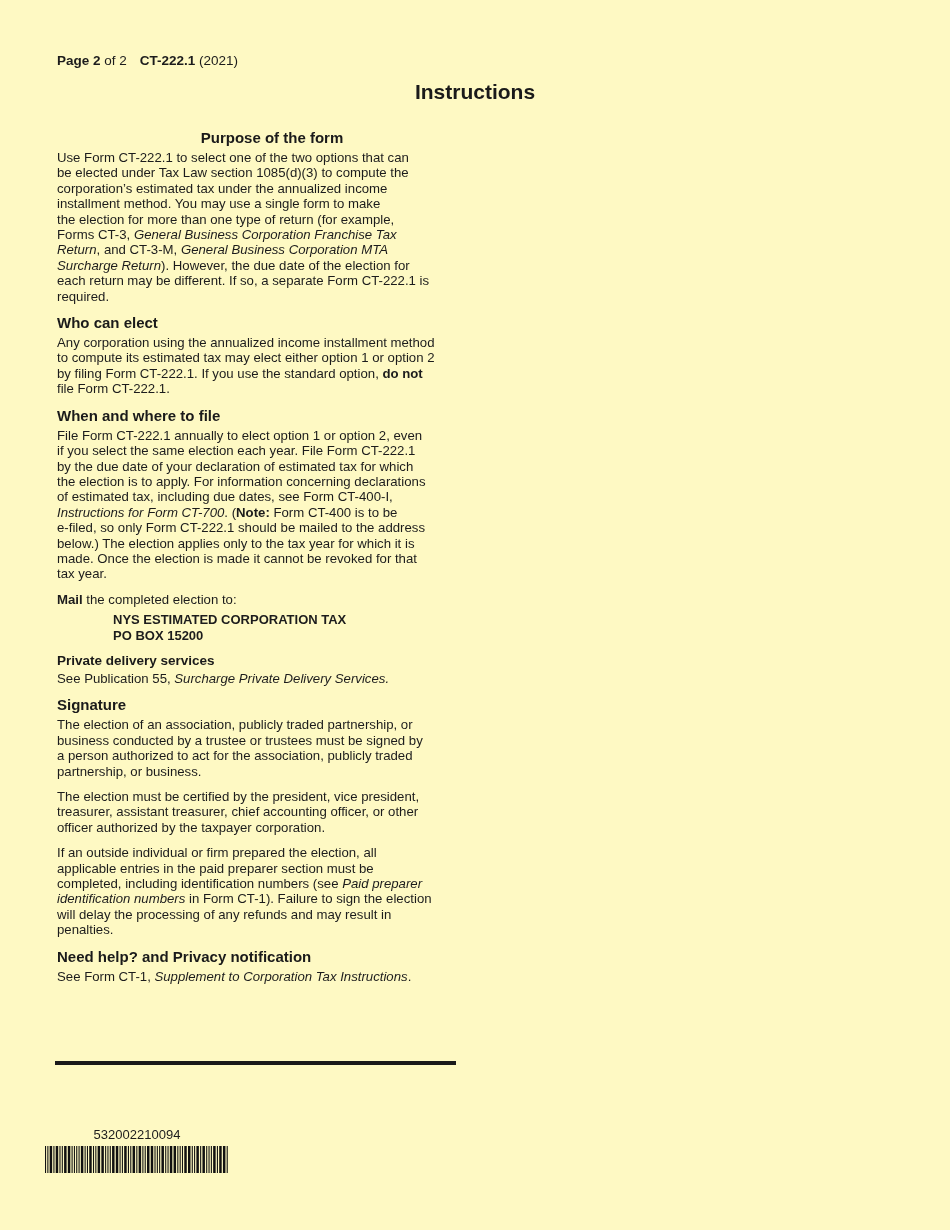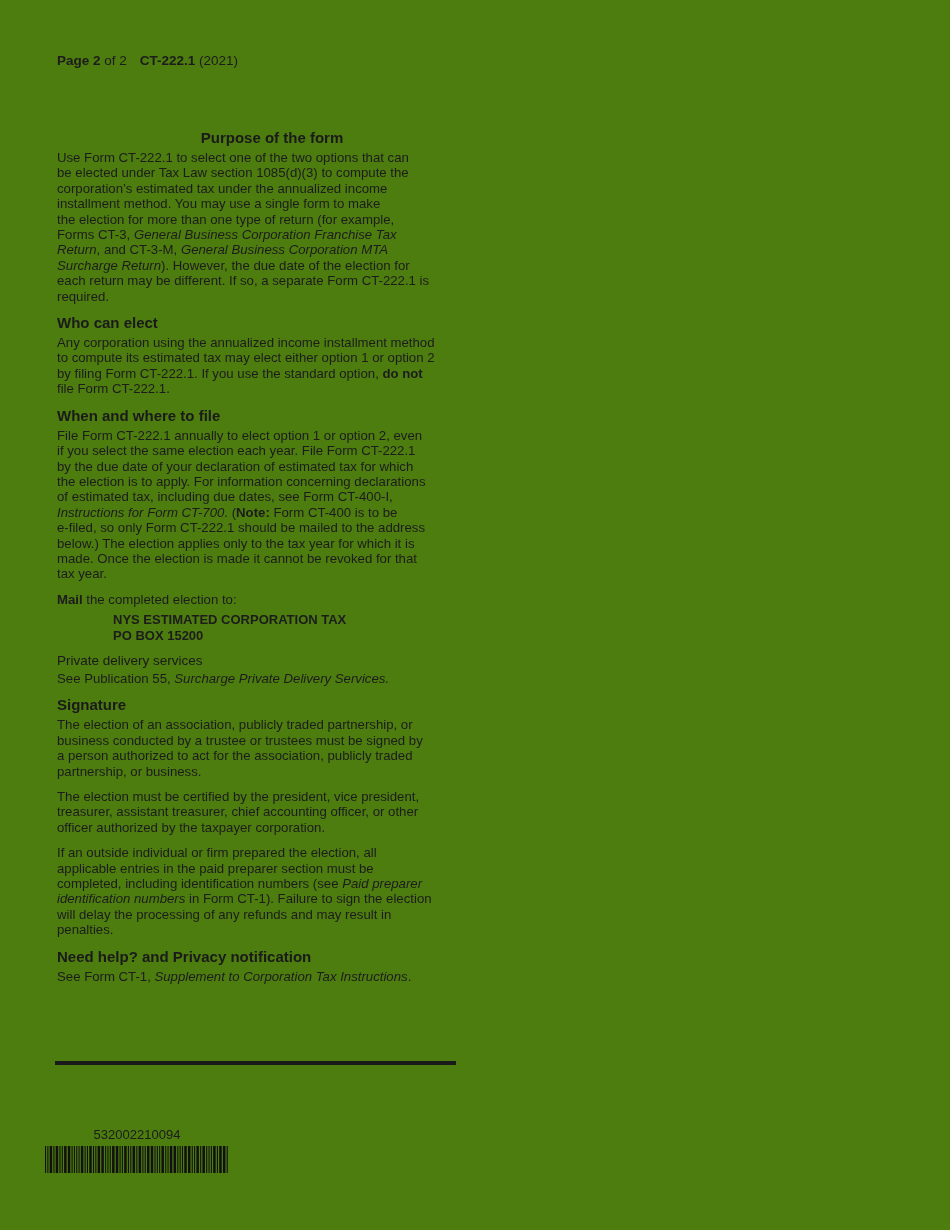--- a/index.html
+++ b/index.html
@@ -2,21 +2,21 @@
 <html><head>
 <meta charset="utf-8">
 <style>
   html, body { margin: 0; padding: 0; background: #ffffff; }
   body {
     width: 950px; height: 1230px;
     font-family: "Liberation Sans", sans-serif;
     color: #1c1c1c;
     -webkit-font-smoothing: antialiased;
   }
-  .page { position: relative; width: 950px; height: 1230px; background: #4d7c0f; overflow: hidden; }
+  .page { position: relative; width: 950px; height: 1230px; background: #fef9c3; overflow: hidden; }
 
   .doc-header {
     position: absolute; left: 57px; top: 53px;
     font-size: 13.5px; line-height: 16px; white-space: nowrap;
   }
   .doc-header .b { font-weight: 700; }
   .doc-header .gap { display: inline-block; width: 13px; }
 
   h1.page-title {
     position: absolute; top: 80px; left: 0; width: 950px;
@@ -26,21 +26,21 @@
 
   .content { position: absolute; left: 57px; top: 129px; width: 430px; }
   .content section { display: block; }
 
   .content h2 {
     font-size: 15px; line-height: 17px; font-weight: 700;
     margin: 6px 0 4px 0; color: #1a1a1a;
   }
   .content section:first-child h2 { margin-top: 0; text-align: center; }
   .content h3 {
-    font-size: 13.5px; line-height: 15px; font-weight: 400;
+    font-size: 13.5px; line-height: 15px; font-weight: 700;
     margin: 6px 0 3px 0; color: #1a1a1a;
   }
   .content p {
     font-size: 13.2px; line-height: 15.4px;
     margin: 0 0 10px 0;
     white-space: pre-line;
   }
   .content .b { font-weight: 700; }
   .content .i { font-style: italic; }
 
@@ -62,20 +62,21 @@
 </style>
 </head>
 <body>
 
 <div class="page">
 
   <div class="doc-header">
     <span class="b">Page 2</span><span> of 2</span><span class="gap"></span><span class="b">CT-222.1</span><span> (2021)</span>
   </div>
 
+  <h1 class="page-title">Instructions</h1>
 
   <div class="content" id="sections">
       <section>
         <h2>Purpose of the form</h2>
         <p><span>Use Form CT-222.1 to select one of the two options that can
 be elected under Tax Law section 1085(d)(3) to compute the
 corporation’s estimated tax under the annualized income
 installment method. You may use a single form to make
 the election for more than one type of return (for example,
 Forms CT-3, </span><span class="i">General Business Corporation Franchise Tax

